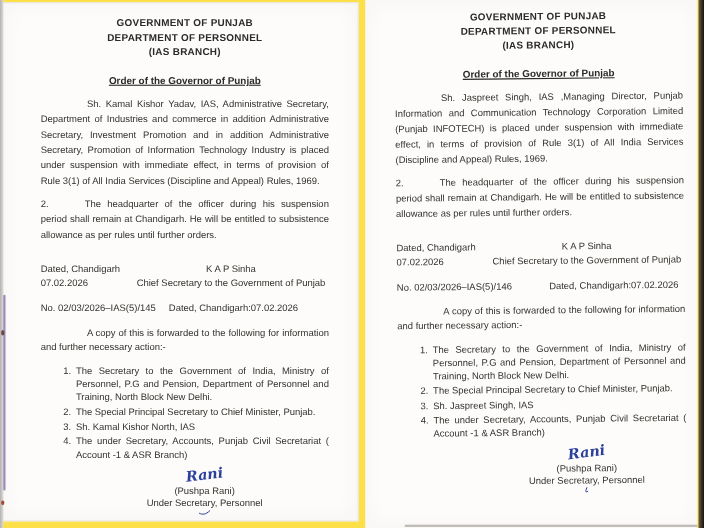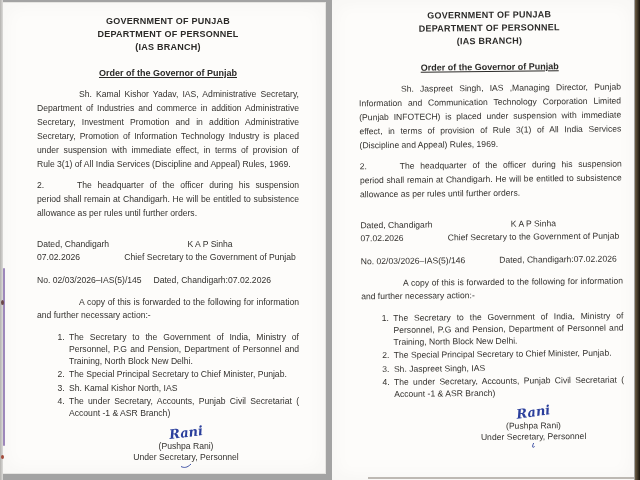--- a/index.html
+++ b/index.html
@@ -1,16 +1,16 @@
 <!DOCTYPE html>
 <html><head>
 <meta charset="utf-8">
 <style>
   html,body{margin:0;padding:0;background:#c9c8c6;}
-  .canvas{position:relative;width:640px;height:480px;background:#a3a3a3;overflow:hidden;
+  .canvas{position:relative;width:640px;height:480px;background:#fde047;overflow:hidden;
           font-family:"Liberation Sans",sans-serif;color:#33312e;}
   .page{position:absolute;background:#fdfcfa;box-sizing:border-box;}
   .page-left{left:2px;top:2px;width:324px;height:472px;border:1px solid #e6e5e2;
              box-shadow:inset 0 0 20px rgba(60,60,60,0.04);}
   .page-right{left:332px;top:0;width:302px;height:480px;
               box-shadow:inset 0 0 20px rgba(60,60,60,0.04);}
   .doc{box-sizing:border-box;height:100%;}
   .doc-inner-left{padding:12px 26px 0 34px;}
   .doc-inner-right{padding:9px 14px 0 26px;transform:rotate(-0.6deg);transform-origin:50% 0;}
   .doc-header div{font-weight:bold;font-size:9px;line-height:13px;text-align:center;

